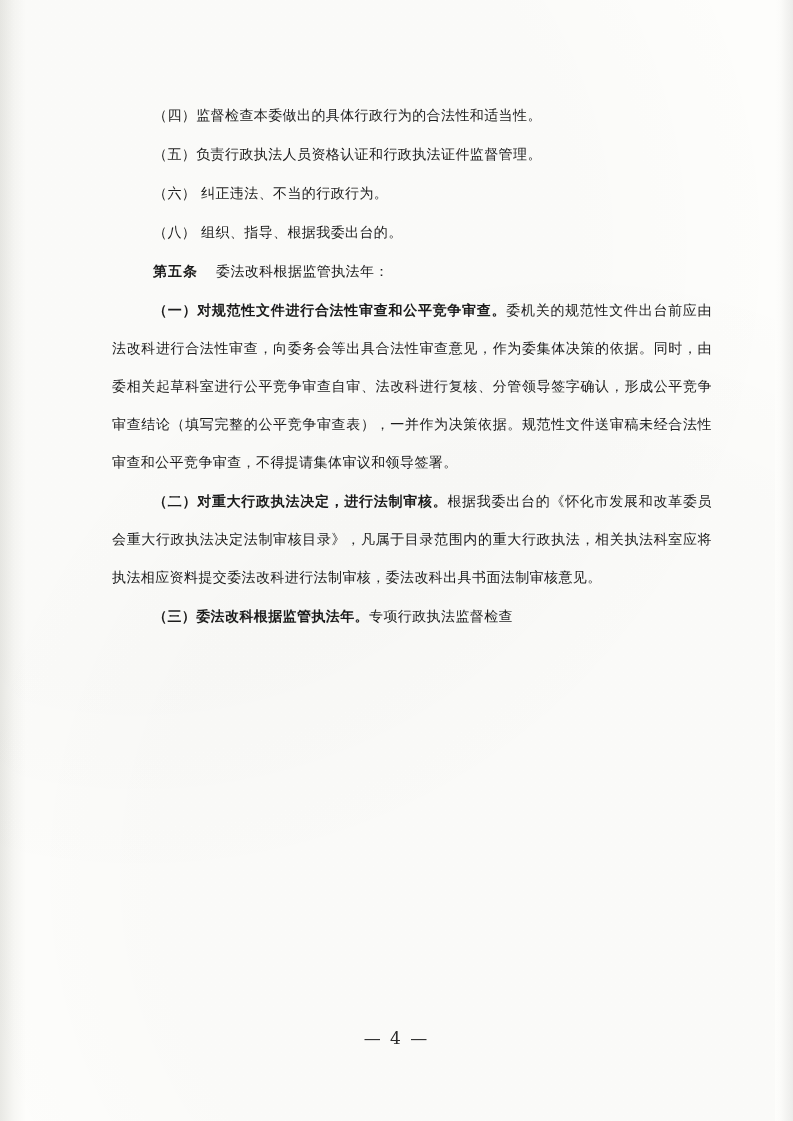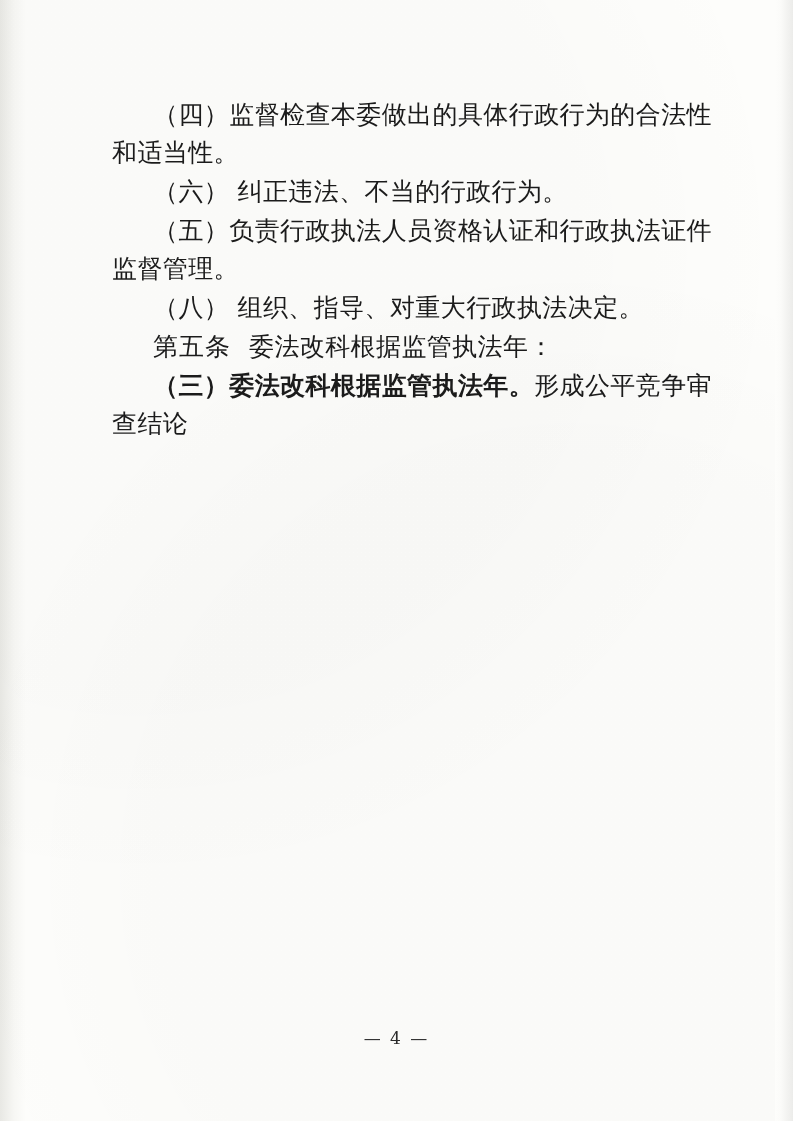--- a/index.html
+++ b/index.html
@@ -38,36 +38,36 @@
     pointer-events: none;
   }
   .body-area {
     position: absolute;
     left: 112px;
     top: 96px;
     width: 600px;
   }
   p.para {
     margin: 0 0 1px 0;
-    font-size: 25px;
+    font-size: 14px;
     line-height: 38px;
     color: #1b1b1b;
     text-align: justify;
     text-justify: inter-ideograph;
     letter-spacing: 0.4px;
     font-family: "DejaVu Serif", "Liberation Serif", serif;
   }
   p.para.indent {
     text-indent: 41px;
   }
   .lead {
     font-weight: 700;
   }
   .heading-label {
-    font-weight: 400;
+    font-weight: 700;
     letter-spacing: 1px;
   }
   .heading-gap {
     display: inline-block;
     width: 18px;
   }
   .footer {
     position: absolute;
     left: 0;
     right: 0;
@@ -91,36 +91,42 @@
 </head>
 <body>
 
 <div class="page">
   <div class="grain"></div>
 
   <div class="body-area">
 
     <p class="para indent">（四）监督检查本委做出的具体行政行为的合法性和适当性。</p>
 
+    <p class="para indent">（五）负责行政执法人员资格认证和行政执法证件监督管理。</p>
+
     <p class="para indent">（六） 纠正违法、不当的行政行为。</p>
 
-    <p class="para indent">（五）负责行政执法人员资格认证和行政执法证件监督管理。</p>
 
-
-    <p class="para indent">（八） 组织、指导、对重大行政执法决定。</p>
+    <p class="para indent">（八） 组织、指导、根据我委出台的。</p>
 
 
     <p class="para indent">
       <span class="heading-label">第五条</span><span class="heading-gap"></span><span>委法改科根据监管执法年：</span>
     </p>
 
-
+    <p class="para indent">
+      <span class="lead">（一）对规范性文件进行合法性审查和公平竞争审查。</span><span>委机关的规范性文件出台前应由法改科进行合法性审查，向委务会等出具合法性审查意见，作为委集体决策的依据。同时，由委相关起草科室进行公平竞争审查自审、法改科进行复核、分管领导签字确认，形成公平竞争审查结论（填写完整的公平竞争审查表），一并作为决策依据。规范性文件送审稿未经合法性审查和公平竞争审查，不得提请集体审议和领导签署。</span>
+    </p>
 
     <p class="para indent">
-      <span class="lead">（三）委法改科根据监管执法年。</span><span>形成公平竞争审查结论</span>
+      <span class="lead">（二）对重大行政执法决定，进行法制审核。</span><span>根据我委出台的《怀化市发展和改革委员会重大行政执法决定法制审核目录》，凡属于目录范围内的重大行政执法，相关执法科室应将执法相应资料提交委法改科进行法制审核，委法改科出具书面法制审核意见。</span>
+    </p>
+
+    <p class="para indent">
+      <span class="lead">（三）委法改科根据监管执法年。</span><span>专项行政执法监督检查</span>
     </p>
 
   </div>
 
   <div class="footer">
     <span>— 4 —</span>
   </div>
 </div>
 
 </body></html>

